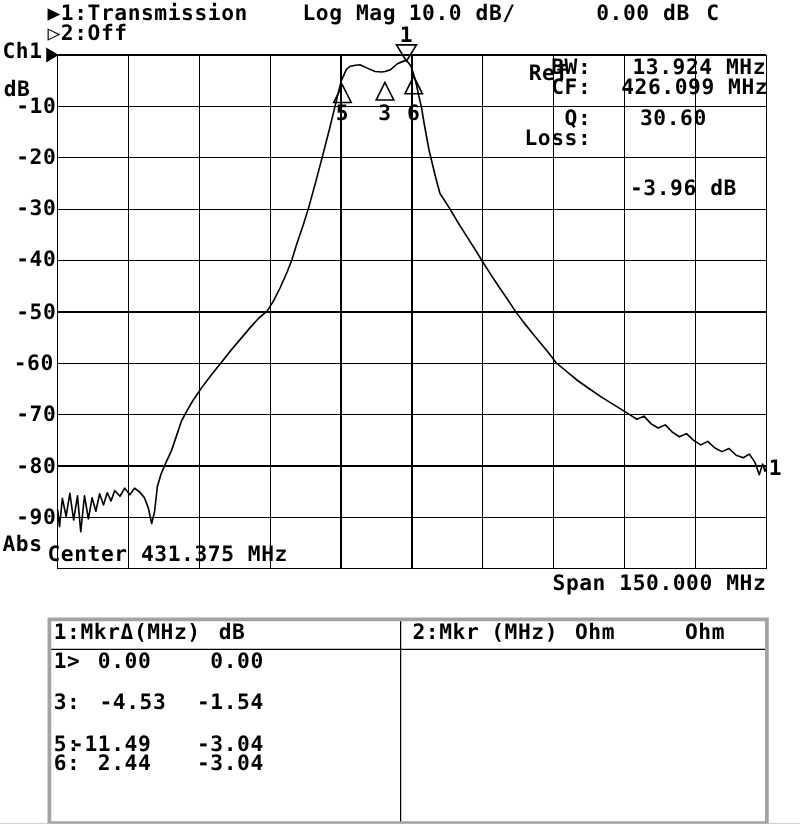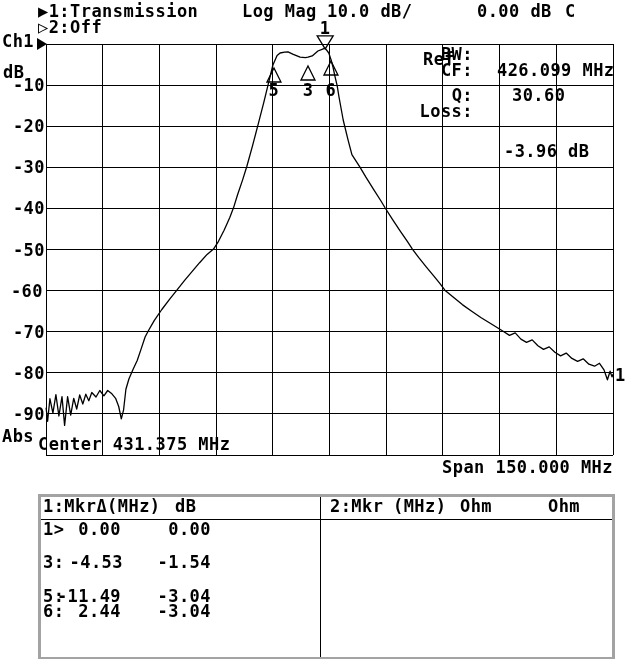--- a/index.html
+++ b/index.html
@@ -76,20 +76,21 @@
       <span class="t ra" style="left: 0px; top: 200px; width: 45px;">-40</span>
       <span class="t ra" style="left: 0px; top: 242px; width: 45px;">-50</span>
       <span class="t ra" style="left: 0px; top: 283px; width: 43px;">-60</span>
       <span class="t ra" style="left: 0px; top: 324px; width: 45px;">-70</span>
       <span class="t ra" style="left: 0px; top: 365px; width: 45px;">-80</span>
       <span class="t ra" style="left: 0px; top: 406px; width: 45px;">-90</span>
     </div>
   <span class="t" style="left:2px;top:428px;">Abs</span>
 
   <span class="t ra" style="left:400px;top:46px;width:73px;">BW:</span>
+  <span class="t" style="left:506px;top:46px;">13.924 MHz</span>
   <span class="t ra" style="left:400px;top:62px;width:73px;">CF:</span>
   <span class="t" style="left:497px;top:62px;">426.099 MHz</span>
   <span class="t ra" style="left:400px;top:87px;width:73px;">Q:</span>
   <span class="t" style="left:512px;top:87px;">30.60</span>
   <span class="t ra" style="left:400px;top:103px;width:73px;">Loss:</span>
   <span class="t" style="left:504px;top:103px;margin-top:40px;">-3.96 dB</span>
 
   <span class="t" style="left:615px;top:367px;">1</span>
 
   <span class="t" style="left:38px;top:436px;">Center 431.375 MHz</span>
@@ -102,21 +103,21 @@
     <span class="t" style="left:134px;top:2px;">dB</span>
     <span class="t" style="left:289px;top:2px;">2:Mkr</span>
     <span class="t" style="left:352px;top:2px;">(MHz)</span>
     <span class="t" style="left:419px;top:2px;">Ohm</span>
     <span class="t" style="left:507px;top:2px;">Ohm</span>
     <div id="mrows">
         <span class="t" style="left: 2px; top: 25px;">1&gt;</span>
         <span class="t ra" style="left: 2px; width: 78px; top: 25px;">0.00</span>
         <span class="t ra" style="left: 92px; width: 78px; top: 25px;">0.00</span>
         <span class="t" style="left: 2px; top: 58px;">3:</span>
-        <span class="t ra" style="left: 4px; width: 78px; top: 58px;">-4.53</span>
+        <span class="t ra" style="left: 14px; width: 78px; top: 58px;">-4.53</span>
         <span class="t ra" style="left: 92px; width: 78px; top: 58px;">-1.54</span>
         <span class="t" style="left: 2px; top: 92px;">5:</span>
         <span class="t ra" style="left: 2px; width: 78px; top: 92px;">-11.49</span>
         <span class="t ra" style="left: 92px; width: 78px; top: 92px;">-3.04</span>
         <span class="t" style="left: 2px; top: 107px;">6:</span>
         <span class="t ra" style="left: 2px; width: 78px; top: 107px;">2.44</span>
         <span class="t ra" style="left: 92px; width: 78px; top: 107px;">-3.04</span>
       </div>
   </div>
 

